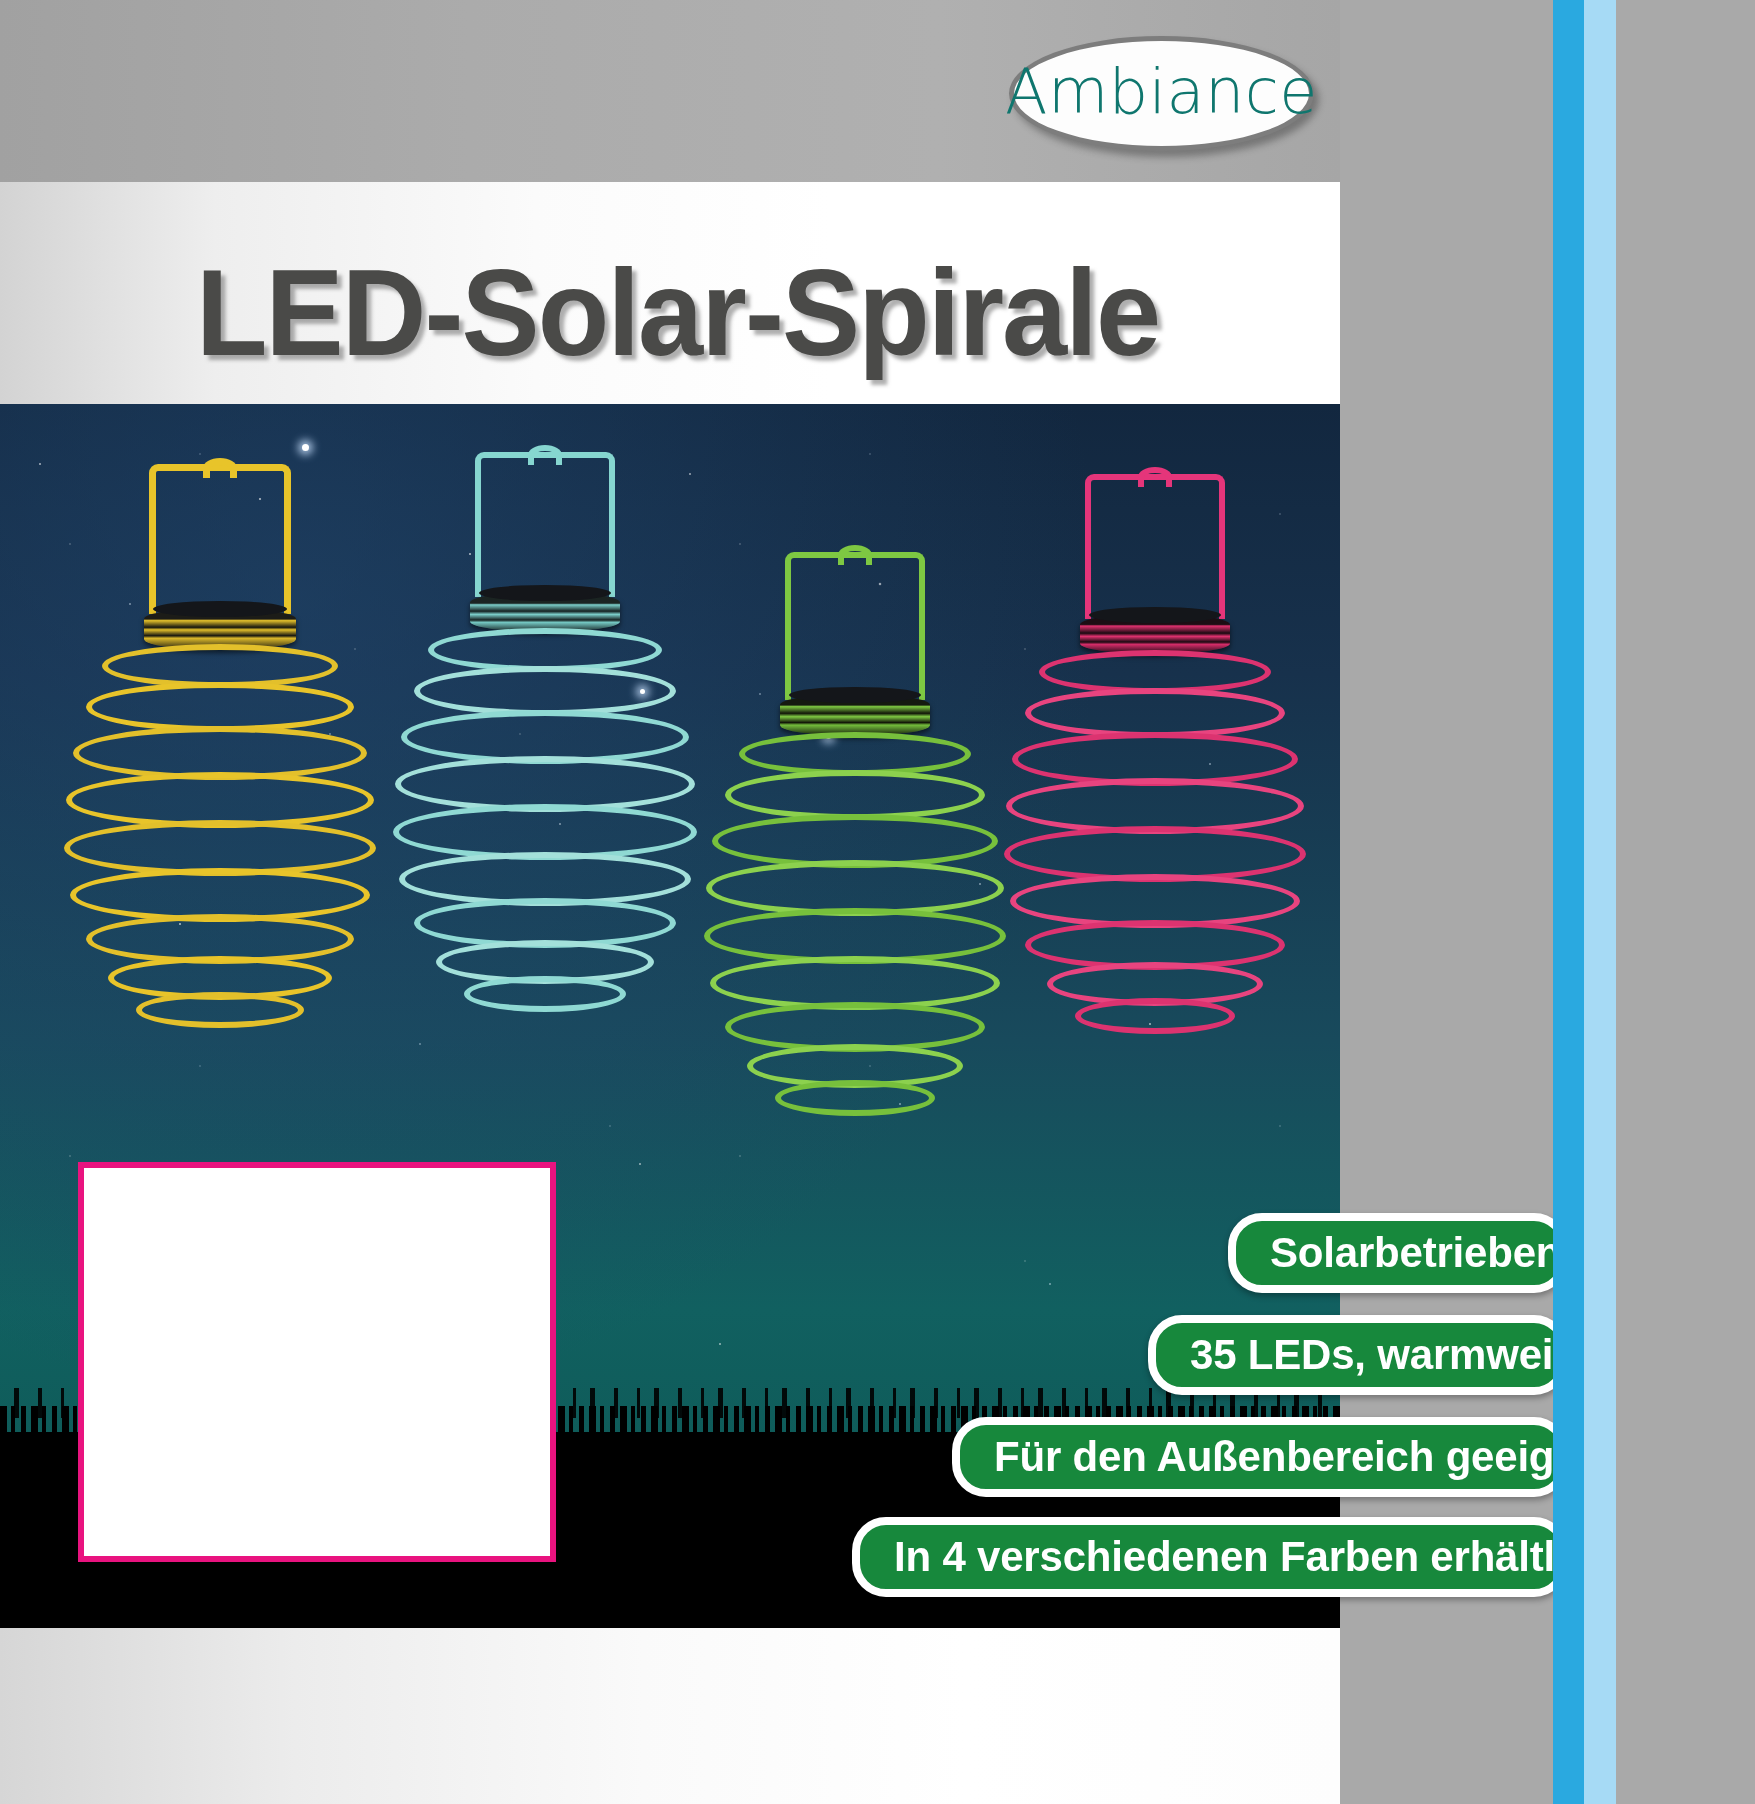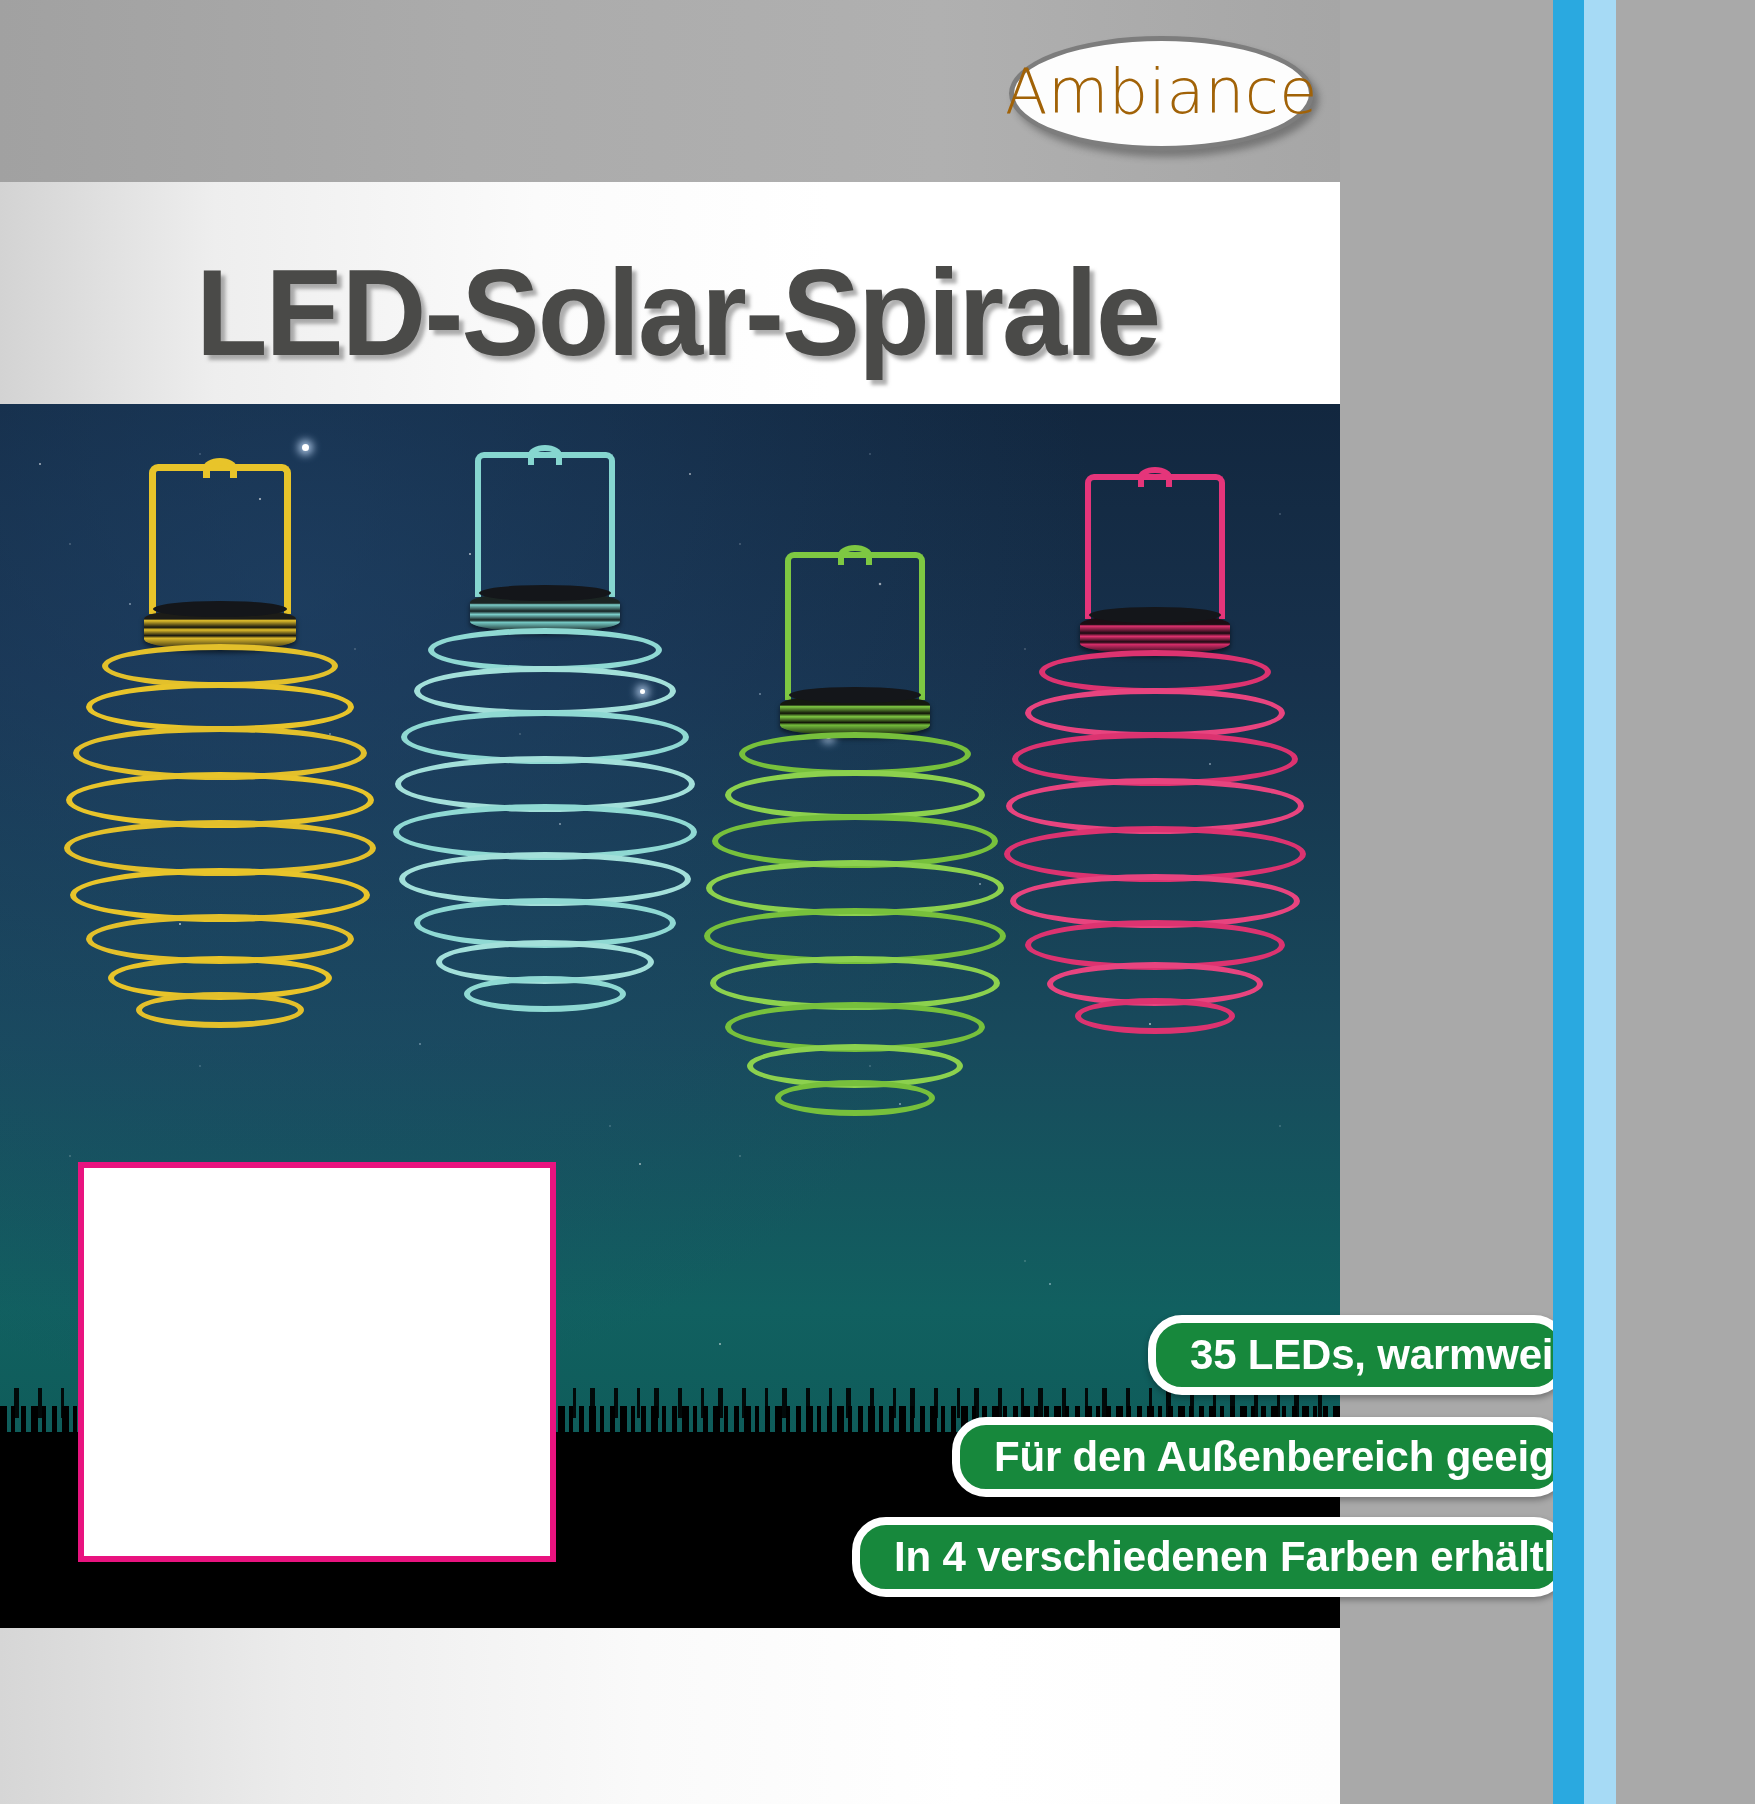--- a/index.html
+++ b/index.html
@@ -30,21 +30,21 @@
   
   #brand-logo {
     position:absolute; left:1009px; top:36px; width:305px; height:115px;
     border-radius:50%;
     background:#fdfdfd;
     border:5px solid #7d7d7d;
     box-shadow:5px 6px 7px rgba(40,40,40,.38);
     display:flex; align-items:center; justify-content:center;
   }
   #brand-logo-text {
-    font-size:62px; color:#a16207; letter-spacing:.5px;
+    font-size:62px; color:#0f766e; letter-spacing:.5px;
     font-family:"DejaVu Sans", sans-serif; font-weight:300;
     line-height:1; transform:translateY(-2px);text-align:right;
   }
 
   
   #title-band {
     position:absolute; left:0; top:182px; width:1340px; height:222px;
     background:linear-gradient(to right,#d3d3d3 0%,#eeeeee 16%,#fbfbfb 40%,#ffffff 62%,#ffffff 100%);
   }
   #product-title {
@@ -316,20 +316,23 @@
     </div>
 
     <div id="treeline"></div>
   </div>
 
   <div id="hero-photo-right"></div>
 
   <div id="image-placeholder-box"></div>
 
 
+  <div class="badge-pill" style="left:1228px;top:1213px;width:340px;height:80px;">
+    <span>Solarbetrieben</span>
+  </div>
 
   <div class="badge-pill" style="left:1148px;top:1315px;width:420px;height:80px;">
     <span>35 LEDs, warmweiß</span>
   </div>
 
   <div class="badge-pill" style="left:952px;top:1417px;width:616px;height:80px;">
     <span>Für den Außenbereich geeignet</span>
   </div>
 
   <div class="badge-pill" style="left:852px;top:1517px;width:716px;height:80px;">

